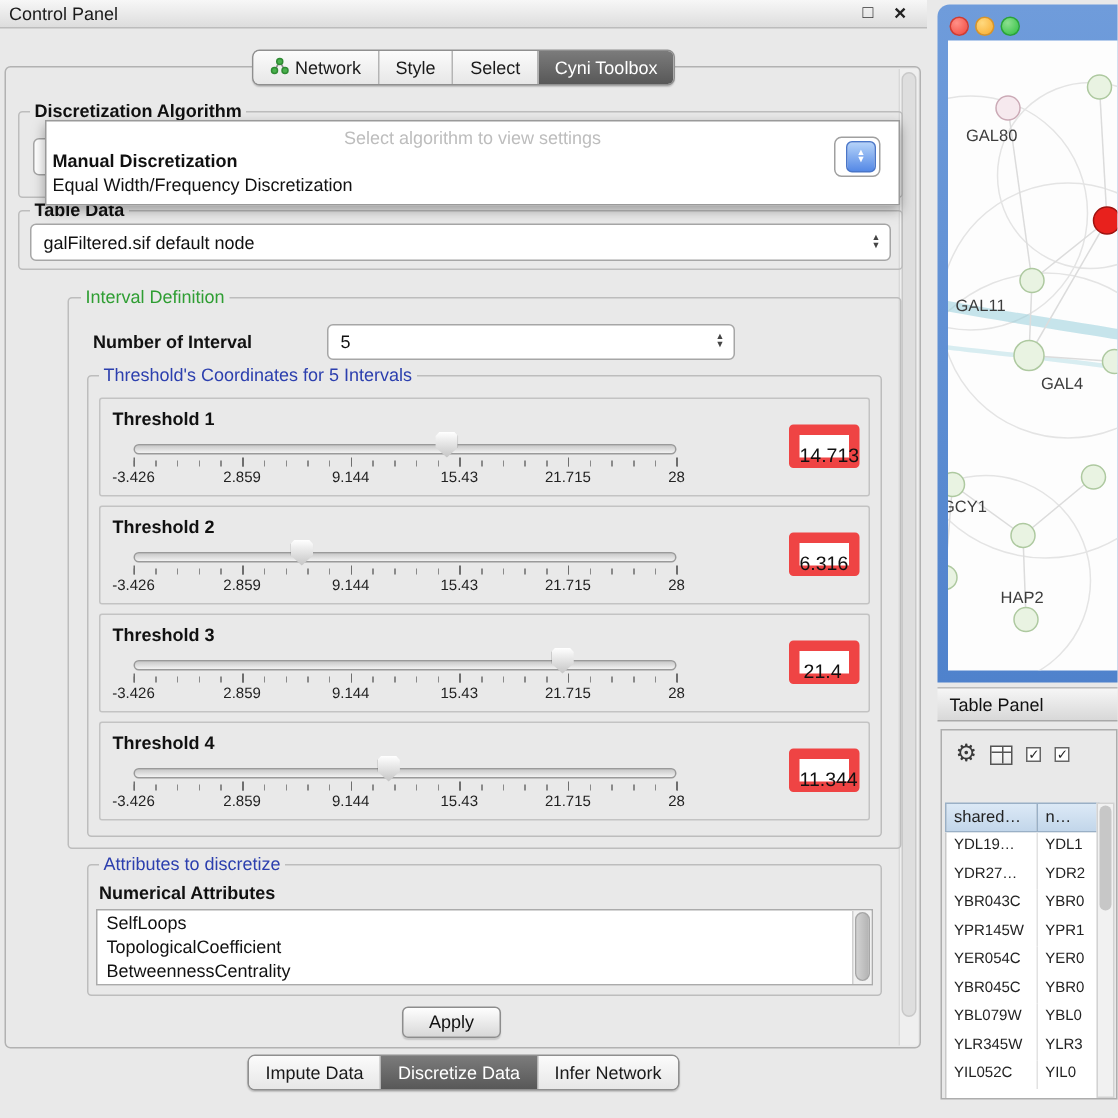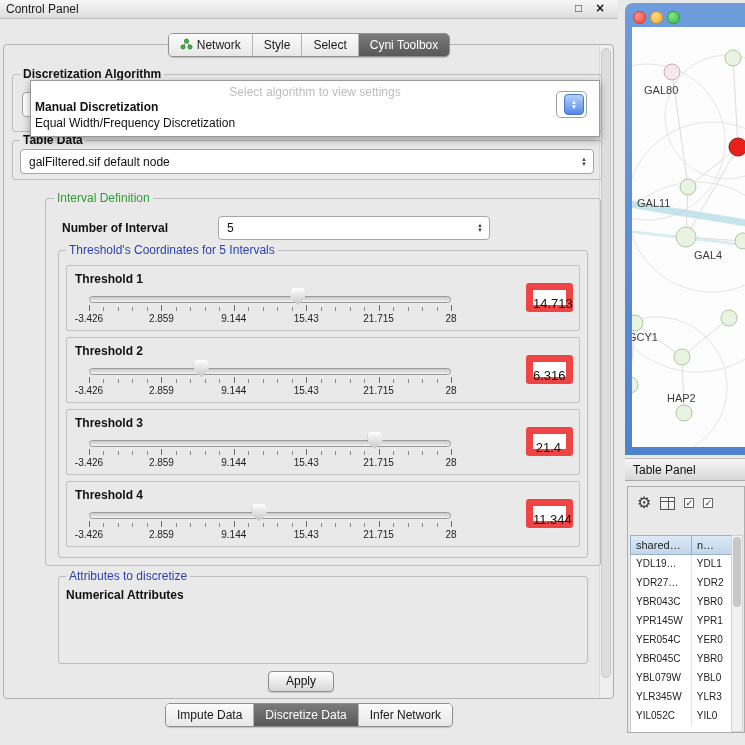--- a/index.html
+++ b/index.html
@@ -284,20 +284,30 @@
         <span class="th-scale-label" style="left: 239.2px;">15.43</span>
         <span class="th-scale-label" style="left: 311.6px;">21.715</span>
         <span class="th-scale-label" style="left: 384px;">28</span>
       </div>
     </div>
   <span id="thresholds-title" class="group-title gt-blue">Threshold's Coordinates for 5 Intervals</span>
 
   <div id="attr-group" class="group"></div>
   <span id="attr-title" class="group-title gt-blue">Attributes to discretize</span>
   <span id="attr-list-title">Numerical Attributes</span>
+  <div id="attr-list">
+    <div id="attr-items">
+        <div class="attr-item">SelfLoops</div>
+        <div class="attr-item">TopologicalCoefficient</div>
+        <div class="attr-item">BetweennessCentrality</div>
+      </div>
+    <div id="attr-scrollbar">
+      <div class="thumb"></div>
+    </div>
+  </div>
 
   <div id="apply-btn">Apply</div>
 
   <div id="tabs-bottom" class="tabs-row">
     <div class="seg" id="bottom-seg">
         <div class="tab">
           <span>Impute Data</span>
         </div>
         <div class="tab selected">
           <span>Discretize Data</span>

